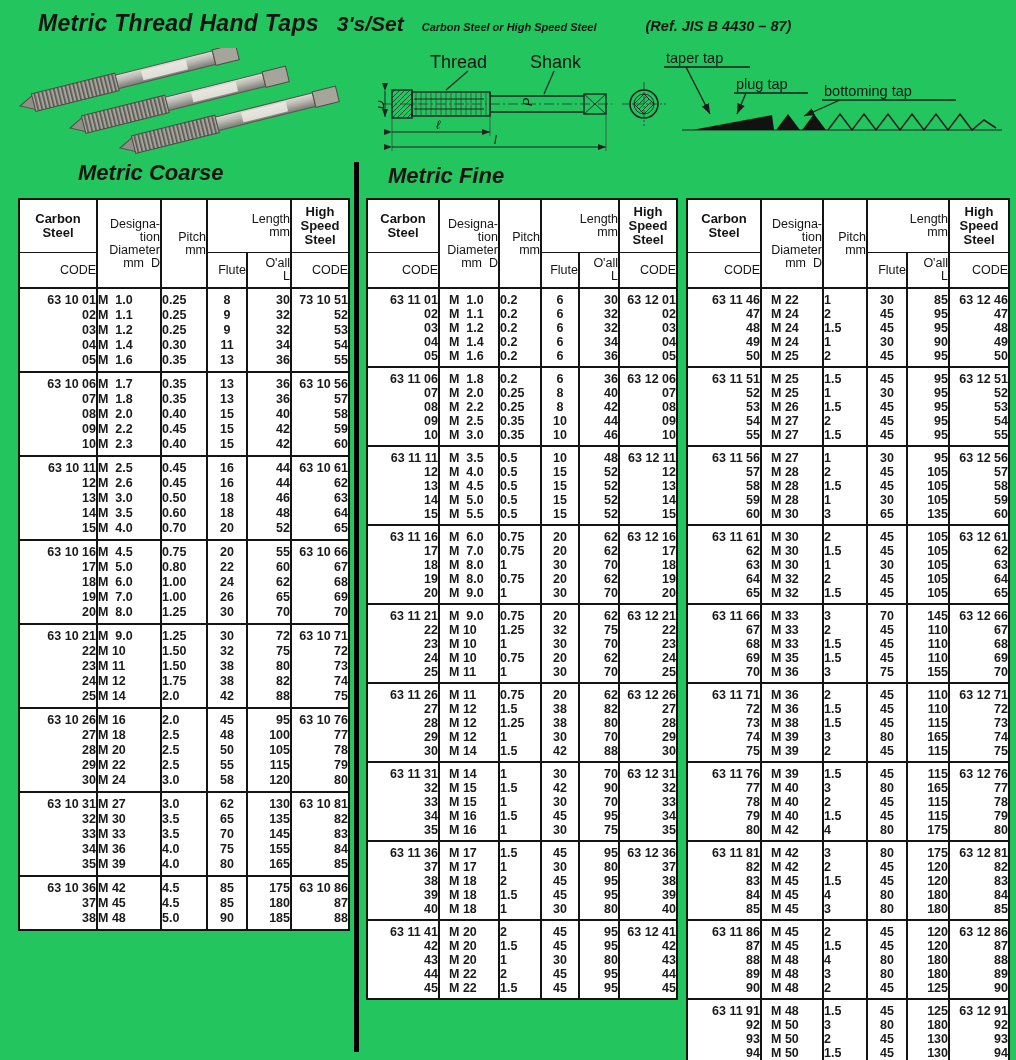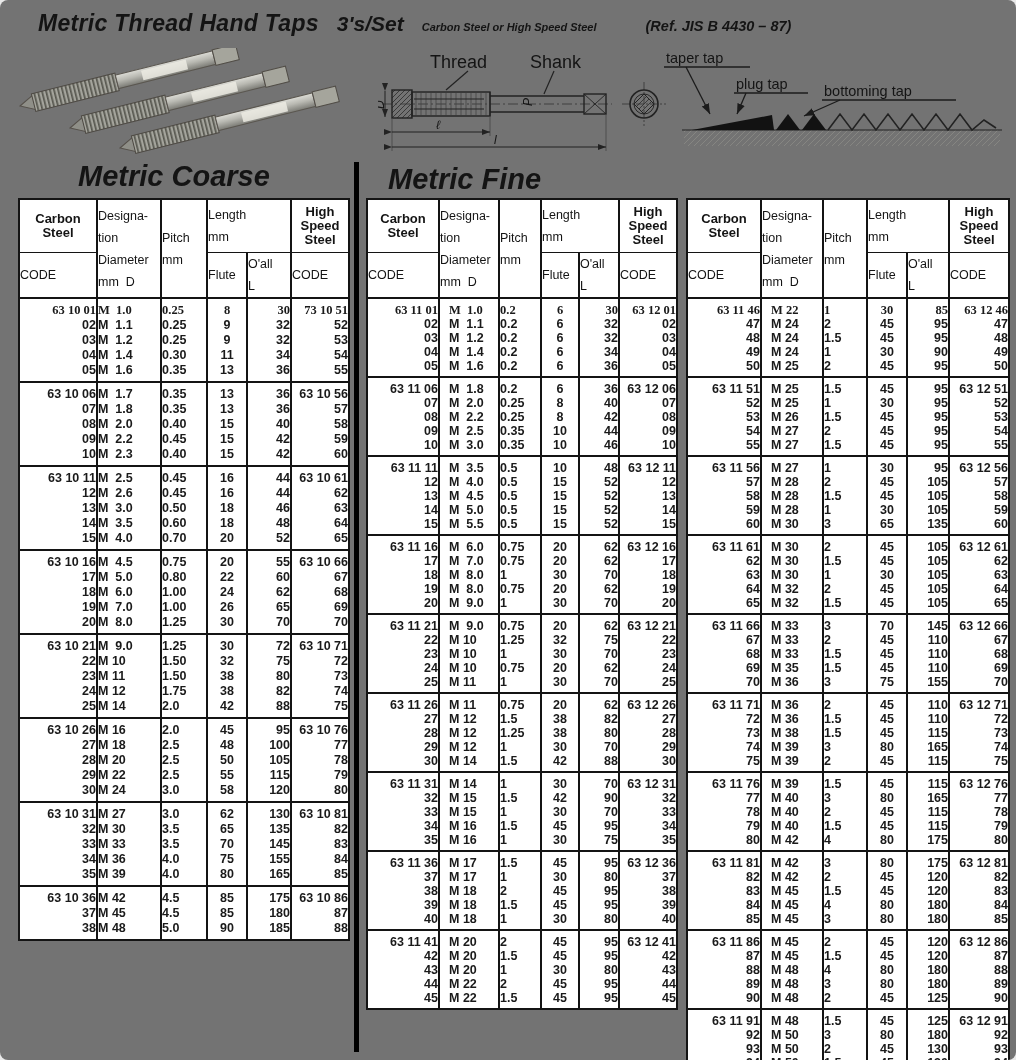--- a/index.html
+++ b/index.html
@@ -1,17 +1,17 @@
 <!DOCTYPE html>
 <html><head>
 <meta charset="utf-8">
 <style>
   html,body{margin:0;padding:0;background:#e9e9e9;}
-  .page{position:relative;width:1016px;height:1060px;background:#737373;color:#141414;
-        font-family:"Liberation Sans",sans-serif;overflow:hidden;border-radius:8px;}
+  .page{position:relative;width:1016px;height:1060px;background:#22c55e;color:#141414;
+        font-family:"Liberation Sans",sans-serif;overflow:hidden;}
 
   
   .title-row{position:absolute;top:10px;left:38px;display:flex;align-items:baseline;gap:18px;
              font-style:italic;font-weight:bold;white-space:nowrap;}
   .t-main{font-size:23px;letter-spacing:.3px;}
   .t-set{font-size:21px;}
   .t-mat{font-size:11px;}
   .t-ref{font-size:14.5px;margin-left:31px;}
 
   
@@ -20,40 +20,40 @@
   .drawing{left:378px;top:52px;width:302px;height:106px;}
   .types{left:652px;top:50px;width:358px;height:112px;}
   .dwg-big{font-size:18px;fill:#141414;}
   .dwg-small{font-size:12px;font-style:italic;fill:#141414;}
   .typ{font-size:14.5px;fill:#141414;}
   .ln{stroke:#222;stroke-width:1.2;fill:none;}
   .ln2{stroke:#1b1b1b;stroke-width:1.3;fill:none;}
   .dim{stroke:#222;stroke-width:1;fill:none;}
 
   
-  .section-heading{position:absolute;font-size:29px;font-weight:bold;font-style:italic;}
+  .section-heading{position:absolute;font-size:22px;font-weight:bold;font-style:italic;}
   #h-coarse{left:78px;top:160px;}
   #h-fine{left:388px;top:163px;text-align:right;}
   .divider{position:absolute;left:354px;top:162px;width:5px;height:890px;background:#000;}
 
   
   .cat-table{position:absolute;border-collapse:collapse;table-layout:fixed;background:#fff;
              border:2.5px solid #141414;}
   .cat-table th,.cat-table td{border-left:2px solid #141414;padding:0;}
   .cat-table th:first-child,.cat-table td:first-child{border-left:none;}
   thead tr.r1 th{height:52px;border-bottom:1.5px solid #141414;margin-top:36px;}
   thead tr.r1 th[rowspan]{border-bottom:2.5px solid #141414;}
   thead tr.r2 th{height:34px;border-bottom:2.5px solid #141414;}
-  .hn{font-weight:normal;font-size:12.5px;line-height:22px;white-space:pre;text-align:left;vertical-align:middle;}
+  .hn{font-weight:normal;font-size:12.5px;line-height:13px;white-space:pre;text-align:right;vertical-align:middle;}
   .hb{font-weight:bold;font-size:13px;line-height:14px;white-space:pre;text-align:center;vertical-align:middle;}
   tbody td{font-weight:bold;font-size:12.5px;color:#1a1a1a;}
   .coarse tbody td{line-height:15px;}
   .finetbl tbody td{line-height:14px;}
   tbody tr.gstart td{border-top:2px solid #141414;padding-top:4px;}
-  tbody tr.gstart:first-child td{border-top:none;font-family:Liberation Serif, serif;}
+  tbody tr.gstart:first-child td{border-top:none;}
   tbody tr.gend td{padding-bottom:3px;}
   .c-code{text-align:right;padding-right:7px;}
   .c-desig{text-align:left;padding-left:12px;white-space:pre;}
   .finetbl .c-desig{padding-left:9px;}
   .c-pitch{text-align:left;padding-left:9px;}
   .c-flute{text-align:center;}
   .c-oall{text-align:right;padding-right:11px;}
   .c-hss{text-align:right;padding-right:6px;}
   #coarse-table{left:18px;top:198px;width:332px;}
   #fine-left-table{left:366px;top:198px;width:312px;}

